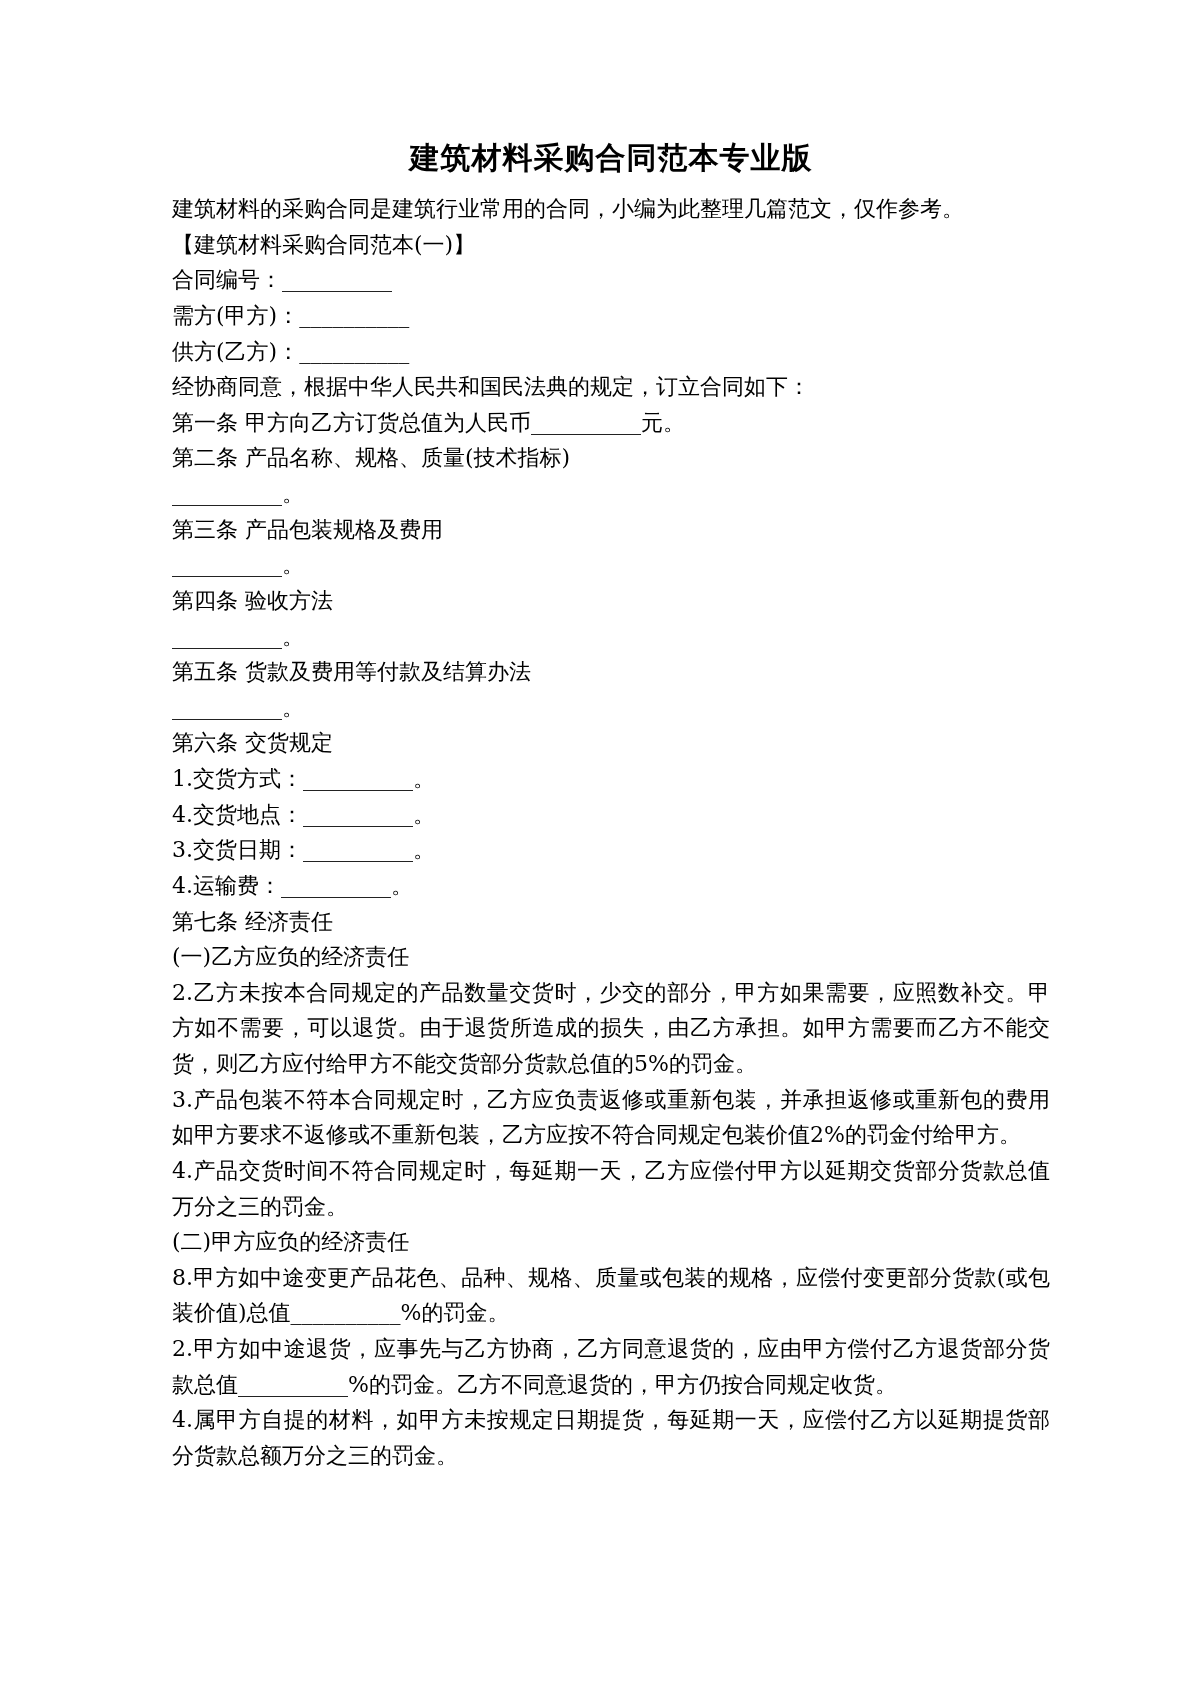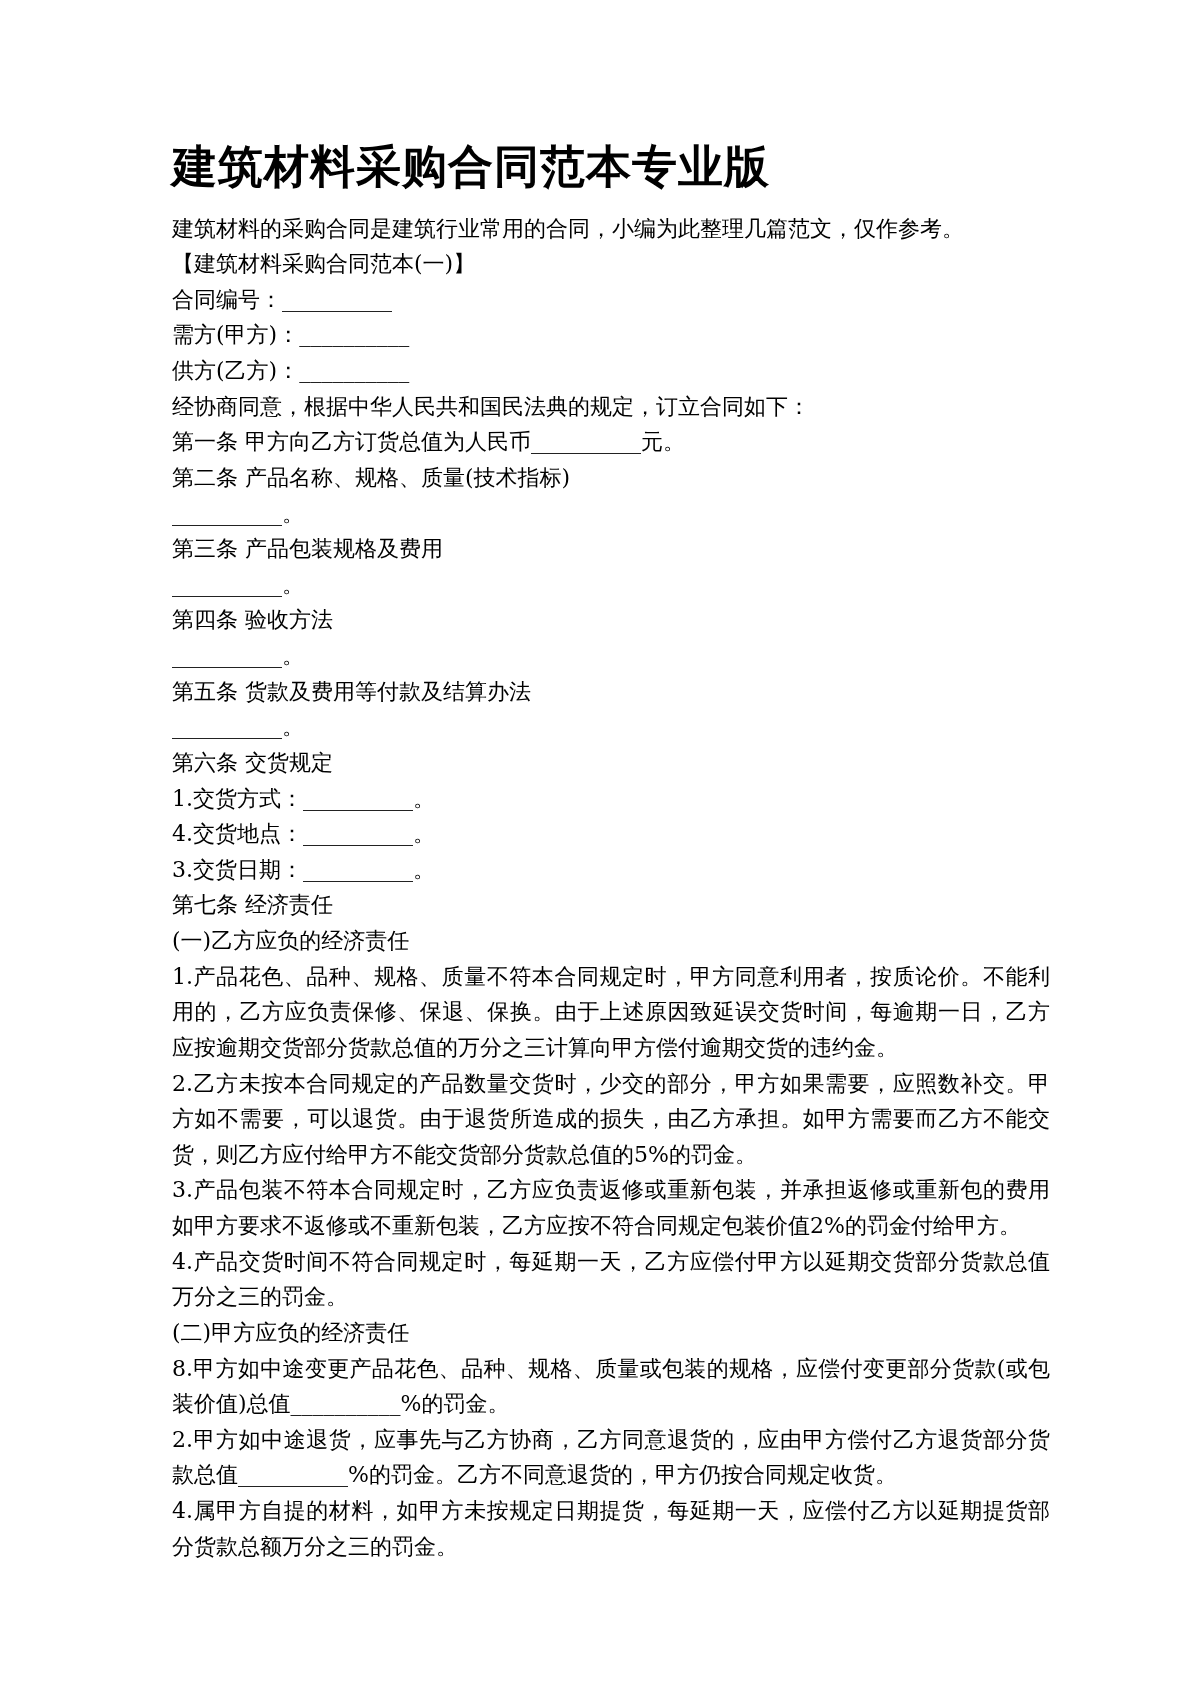--- a/index.html
+++ b/index.html
@@ -16,22 +16,23 @@
   .page {
     width: 1190px;
     height: 1683px;
     box-sizing: border-box;
     padding: 138px 140px 60px 172px;
     position: relative;
   }
   .doc-title {
     font-family: "DejaVu Sans", "Liberation Sans", sans-serif;
     font-weight: bold;
-    font-size: 45px;
+    font-size: 30px;
     line-height: 1.3;
+    text-align: center;
     letter-spacing: 1px;
     margin: 0 0 14px 0;
   }
   .para {
     font-size: 22px;
     line-height: 1.62;
     margin: 0;
     text-align: justify;
     text-justify: inter-ideograph;
   }
@@ -55,23 +56,23 @@
   <p class="para">第三条 产品包装规格及费用</p>
   <p class="para">__________。</p>
   <p class="para">第四条 验收方法</p>
   <p class="para">__________。</p>
   <p class="para">第五条 货款及费用等付款及结算办法</p>
   <p class="para">__________。</p>
   <p class="para">第六条 交货规定</p>
   <p class="para">1.交货方式：__________。</p>
   <p class="para">4.交货地点：__________。</p>
   <p class="para">3.交货日期：__________。</p>
+  <p class="para">4.运输费：__________。</p>
   <p class="para">第七条 经济责任</p>
   <p class="para">(一)乙方应负的经济责任</p>
-  <p class="para">1.产品花色、品种、规格、质量不符本合同规定时，甲方同意利用者，按质论价。不能利用的，乙方应负责保修、保退、保换。由于上述原因致延误交货时间，每逾期一日，乙方应按逾期交货部分货款总值的万分之三计算向甲方偿付逾期交货的违约金。</p>
   <p class="para">2.乙方未按本合同规定的产品数量交货时，少交的部分，甲方如果需要，应照数补交。甲方如不需要，可以退货。由于退货所造成的损失，由乙方承担。如甲方需要而乙方不能交货，则乙方应付给甲方不能交货部分货款总值的5%的罚金。</p>
   <p class="para">3.产品包装不符本合同规定时，乙方应负责返修或重新包装，并承担返修或重新包的费用如甲方要求不返修或不重新包装，乙方应按不符合同规定包装价值2%的罚金付给甲方。</p>
   <p class="para">4.产品交货时间不符合同规定时，每延期一天，乙方应偿付甲方以延期交货部分货款总值万分之三的罚金。</p>
   <p class="para">(二)甲方应负的经济责任</p>
   <p class="para">8.甲方如中途变更产品花色、品种、规格、质量或包装的规格，应偿付变更部分货款(或包装价值)总值__________%的罚金。</p>
   <p class="para">2.甲方如中途退货，应事先与乙方协商，乙方同意退货的，应由甲方偿付乙方退货部分货款总值__________%的罚金。乙方不同意退货的，甲方仍按合同规定收货。</p>
   <p class="para">4.属甲方自提的材料，如甲方未按规定日期提货，每延期一天，应偿付乙方以延期提货部分货款总额万分之三的罚金。</p>
 
 </div>
 

